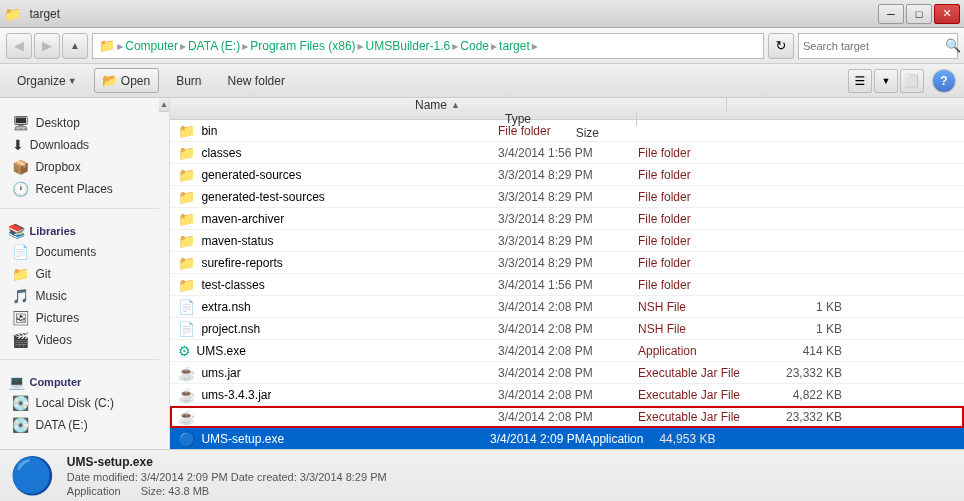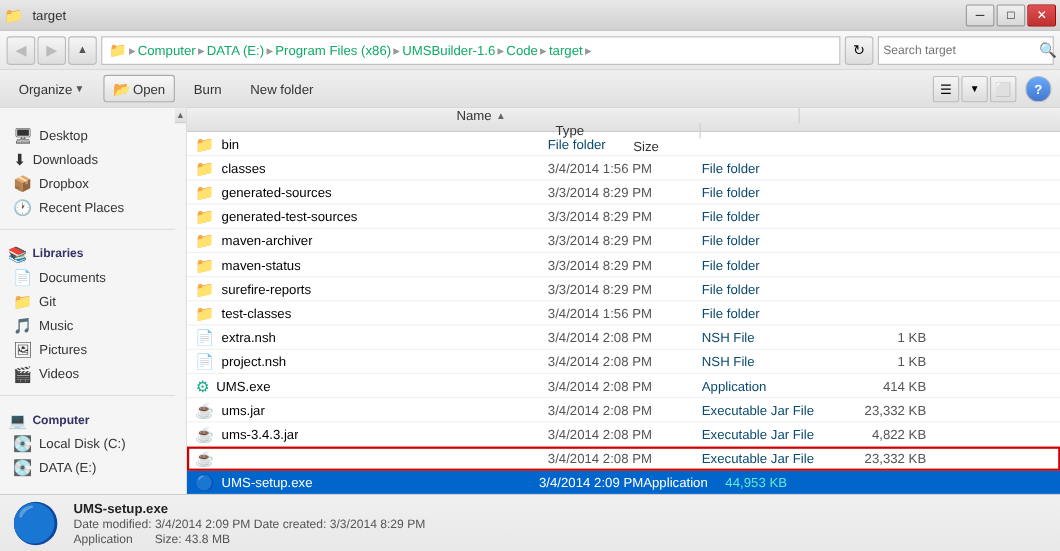--- a/index.html
+++ b/index.html
@@ -287,21 +287,21 @@
       padding: 0 8px;
       display: flex;
       align-items: center;
       gap: 6px;
       overflow: hidden;
       white-space: nowrap;
     }
     .file-icon { font-size: 14px; flex-shrink: 0; }
     .file-name-text { overflow: hidden; text-overflow: ellipsis; white-space: nowrap; }
     .file-date { width: 140px; padding: 0 8px; font-size: 12px; color: #555; }
-    .file-type { width: 140px; padding: 0 8px; font-size: 12px; color: #0c4a6e; }
+    .file-type { width: 140px; padding: 0 8px; font-size: 12px; color: #7f1d1d; }
     .file-size { width: 80px; padding: 0 8px; font-size: 12px; color: #555; text-align: right; }
 
     
     .status-bar {
       height: 52px;
       background: linear-gradient(to bottom, #f0f0f0, #e8e8e8);
       border-top: 1px solid #ccc;
       display: flex;
       align-items: center;
       padding: 0 10px;
@@ -597,21 +597,21 @@
     <div class="file-type">Executable Jar File</div>
     <div class="file-size" style="width:80px;padding:0 8px;font-size:12px;text-align:right;">23,332 KB</div>
   </div>
         <div class="file-row selected">
     <div class="file-name">
       <span class="file-icon"><span style="font-size:14px;">🔵</span></span>
       <span class="file-name-text">UMS-setup.exe</span>
     </div>
     <div class="">3/4/2014 2:09 PM</div>
     <div class="">Application</div>
-    <div class="" style="width:80px;padding:0 8px;font-size:12px;text-align:right;color:#5eead4;">44,953 KB</div>
+    <div class="" style="width:80px;padding:0 8px;font-size:12px;text-align:right;color:#e5e5e5;">44,953 KB</div>
   </div>
       </div>
   </div>
 </div>
 
 <div class="status-bar">
   <div class="status-icon">
     <span style="font-size:36px; color:#1a6;">🔵</span>
   </div>
   <div class="status-info">

